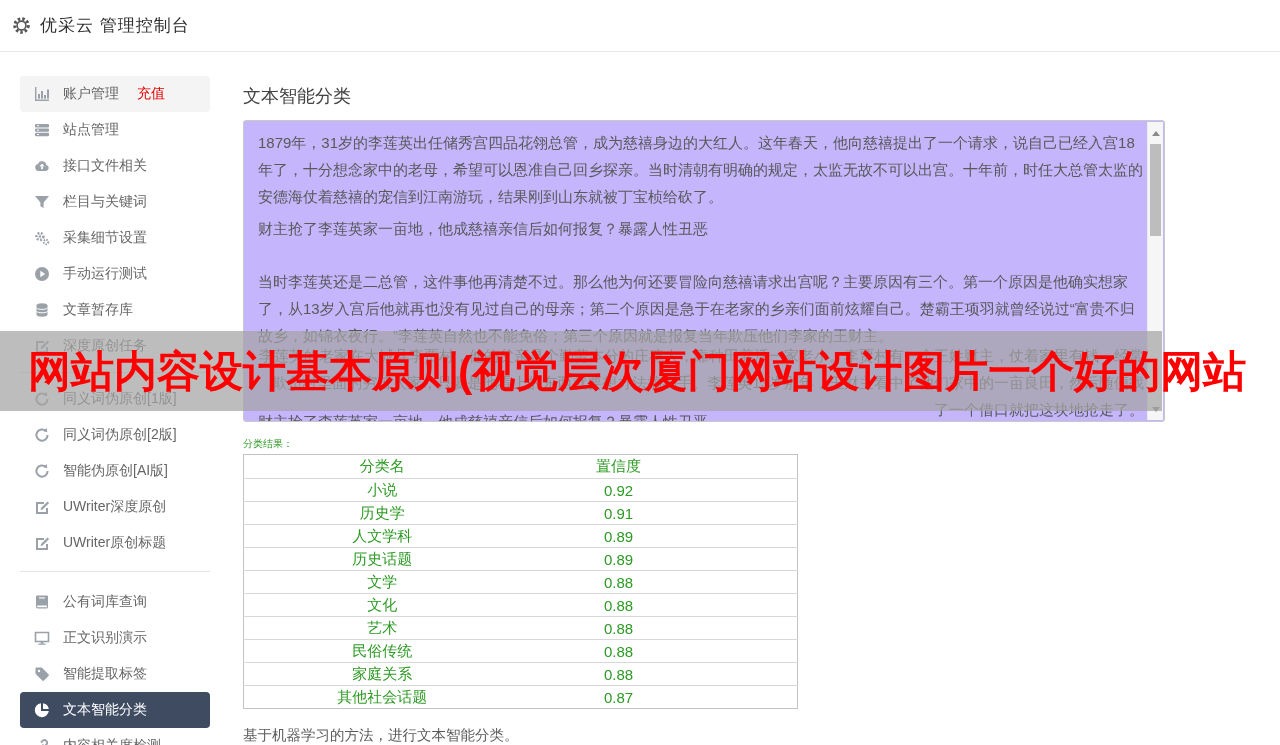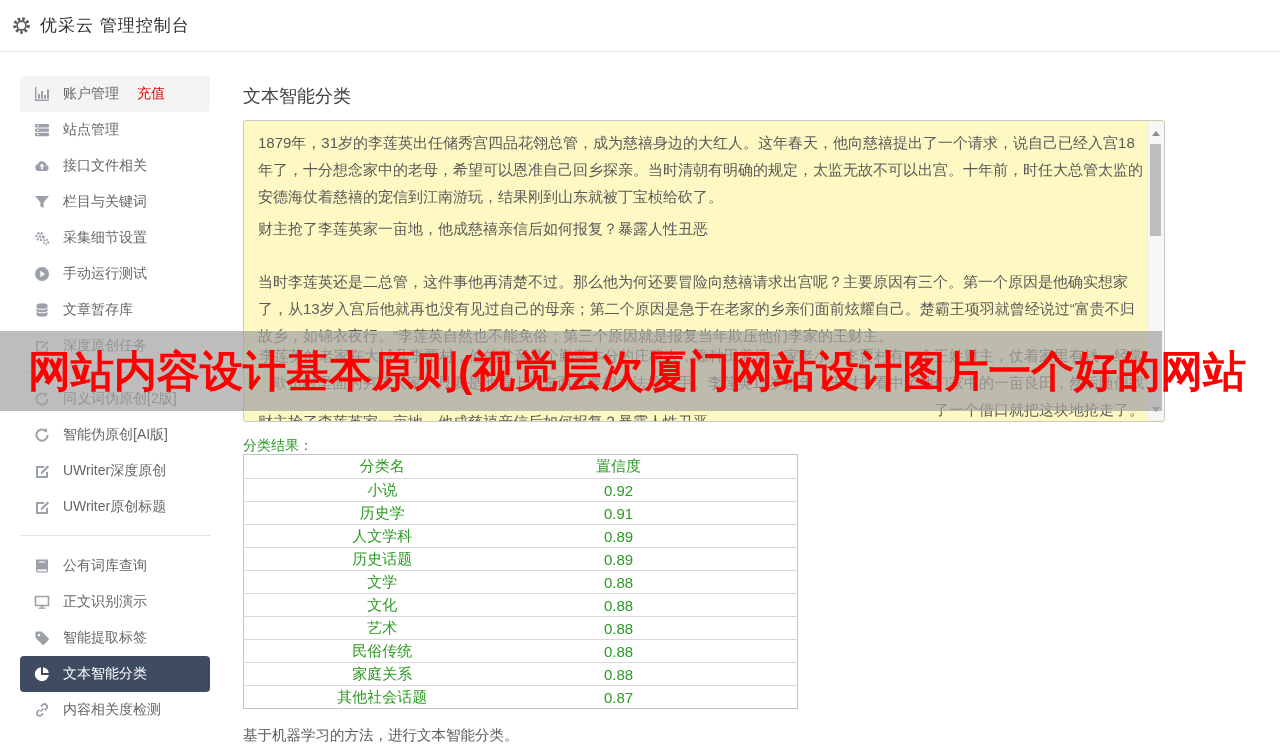--- a/index.html
+++ b/index.html
@@ -23,35 +23,35 @@
   .s-item.selected { background:#3e4b61; color:#fff; }
   .s-item.selected .s-ic { color:#fff; }
   .s-badge { color:#e60000; margin-left:18px; font-size:14px; }
   .s-div { height:1px; background:#e3e3e3; margin:8px 0; }
   .s-div.d2 { margin:10px 0 12px 0; }
 
   
   .m-title { position:absolute; left:243px; top:84px; font-size:18px; color:#424242; }
 
   .textbox { position:absolute; left:243px; top:120px; width:922px; height:302px;
-    border:1px solid #c9c9c9; border-radius:3px; background:#fef9c3; overflow:hidden; }
+    border:1px solid #c9c9c9; border-radius:3px; background:#c4b5fd; overflow:hidden; }
   .textbox p { position:absolute; left:14px; width:886px; font-size:15px;
     line-height:27px; color:#595959; }
   .tb-p1 { top:8px; } .tb-p2 { top:94px; } .tb-p3 { top:147px; }
   .tb-p4 { top:221px;text-align:right; } .tb-p5 { top:287px; }
 
   .vscroll { position:absolute; top:1px; right:1px; bottom:1px; width:16px;
     background:#f6f6f6; border-left:1px solid #ededed; }
   .vthumb { position:absolute; left:2px; top:22px; width:11px; height:92px; background:#bdbdbd; }
   .varr { position:absolute; left:4px; width:0; height:0; border-left:4px solid transparent;
     border-right:4px solid transparent; }
   .varr.up { top:9px; border-bottom:5px solid #8a8a8a; }
   .varr.dn { bottom:8px; border-top:5px solid #8a8a8a; }
 
-  .res-label { position:absolute; left:243px; top:437px; font-size:14px; color:#2c9a23; }
+  .res-label { position:absolute; left:243px; top:437px; font-size:10px; color:#2c9a23; }
 
   table.res { position:absolute; left:243px; top:454px; width:554px;
     border-collapse:collapse; border:1px solid #c3c3c3; table-layout:fixed; }
   table.res td, table.res th { border-top:1px solid #d8d8d8; font-weight:normal;
     text-align:center; color:#2c9a23; font-size:15px; height:23px; padding:0; overflow:hidden; }
   table.res tr.hd th { border-top:none; height:24px; }
   col.c1 { width:277px; } col.c2 { width:196px; } col.c3 { width:81px; }
 
   .note { position:absolute; left:243px; top:726px; font-size:14.5px; color:#5c5c5c; }
 
@@ -161,20 +161,29 @@
       <svg viewBox="0 0 16 16">
           <path d="M2 3h8v2H4v8h8V9h2v6H2z" fill="currentColor"></path>
           <path d="M7 9l6.5-6.5 1.6 1.6L8.6 10.6 6.6 11z" fill="currentColor"></path>
         </svg>
     </span>
     <span>深度原创任务</span>
   </div>
 
   <div class="s-div"></div>
 
+  <div class="s-item">
+    <span class="s-ic">
+      <svg viewBox="0 0 16 16">
+          <path d="M13.6 8a5.6 5.6 0 1 1-1.7-4" fill="none" stroke="currentColor" stroke-width="2"></path>
+          <polygon points="12.8,1 13.2,5.2 9.2,4.1" fill="currentColor"></polygon>
+        </svg>
+    </span>
+    <span>同义词伪原创[1版]</span>
+  </div>
 
   <div class="s-item">
     <span class="s-ic">
       <svg viewBox="0 0 16 16">
           <path d="M13.6 8a5.6 5.6 0 1 1-1.7-4" fill="none" stroke="currentColor" stroke-width="2"></path>
           <polygon points="12.8,1 13.2,5.2 9.2,4.1" fill="currentColor"></polygon>
         </svg>
     </span>
     <span>同义词伪原创[2版]</span>
   </div>

